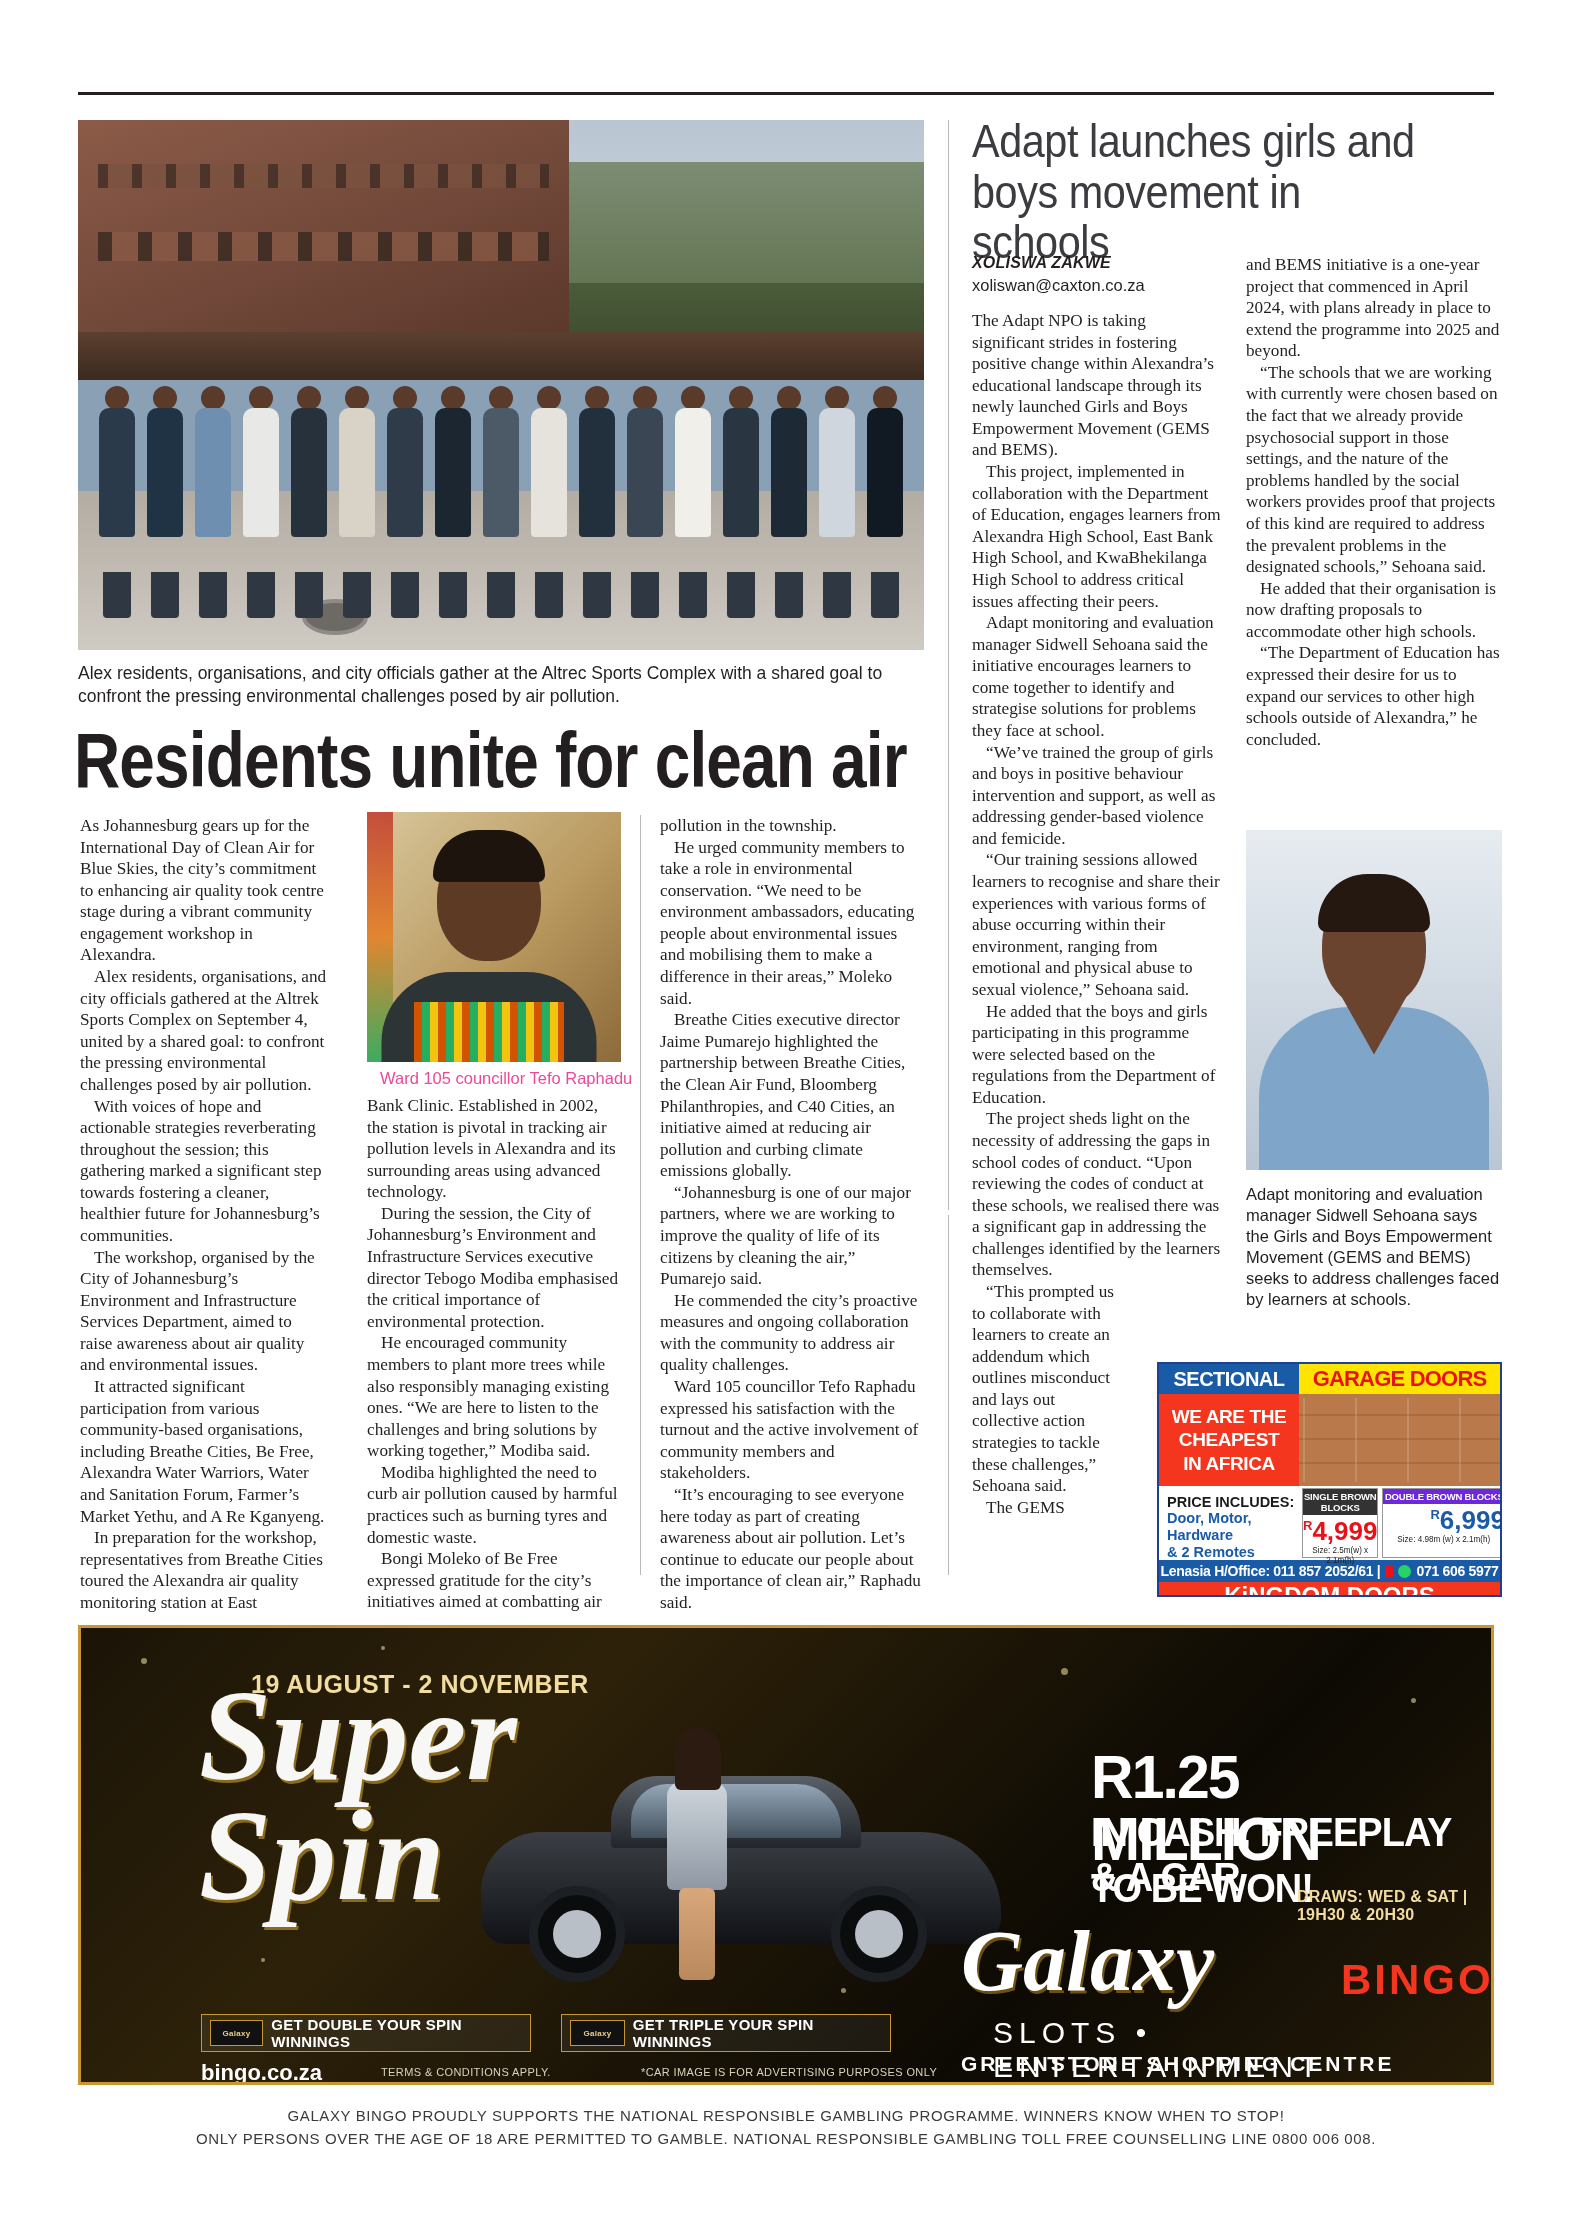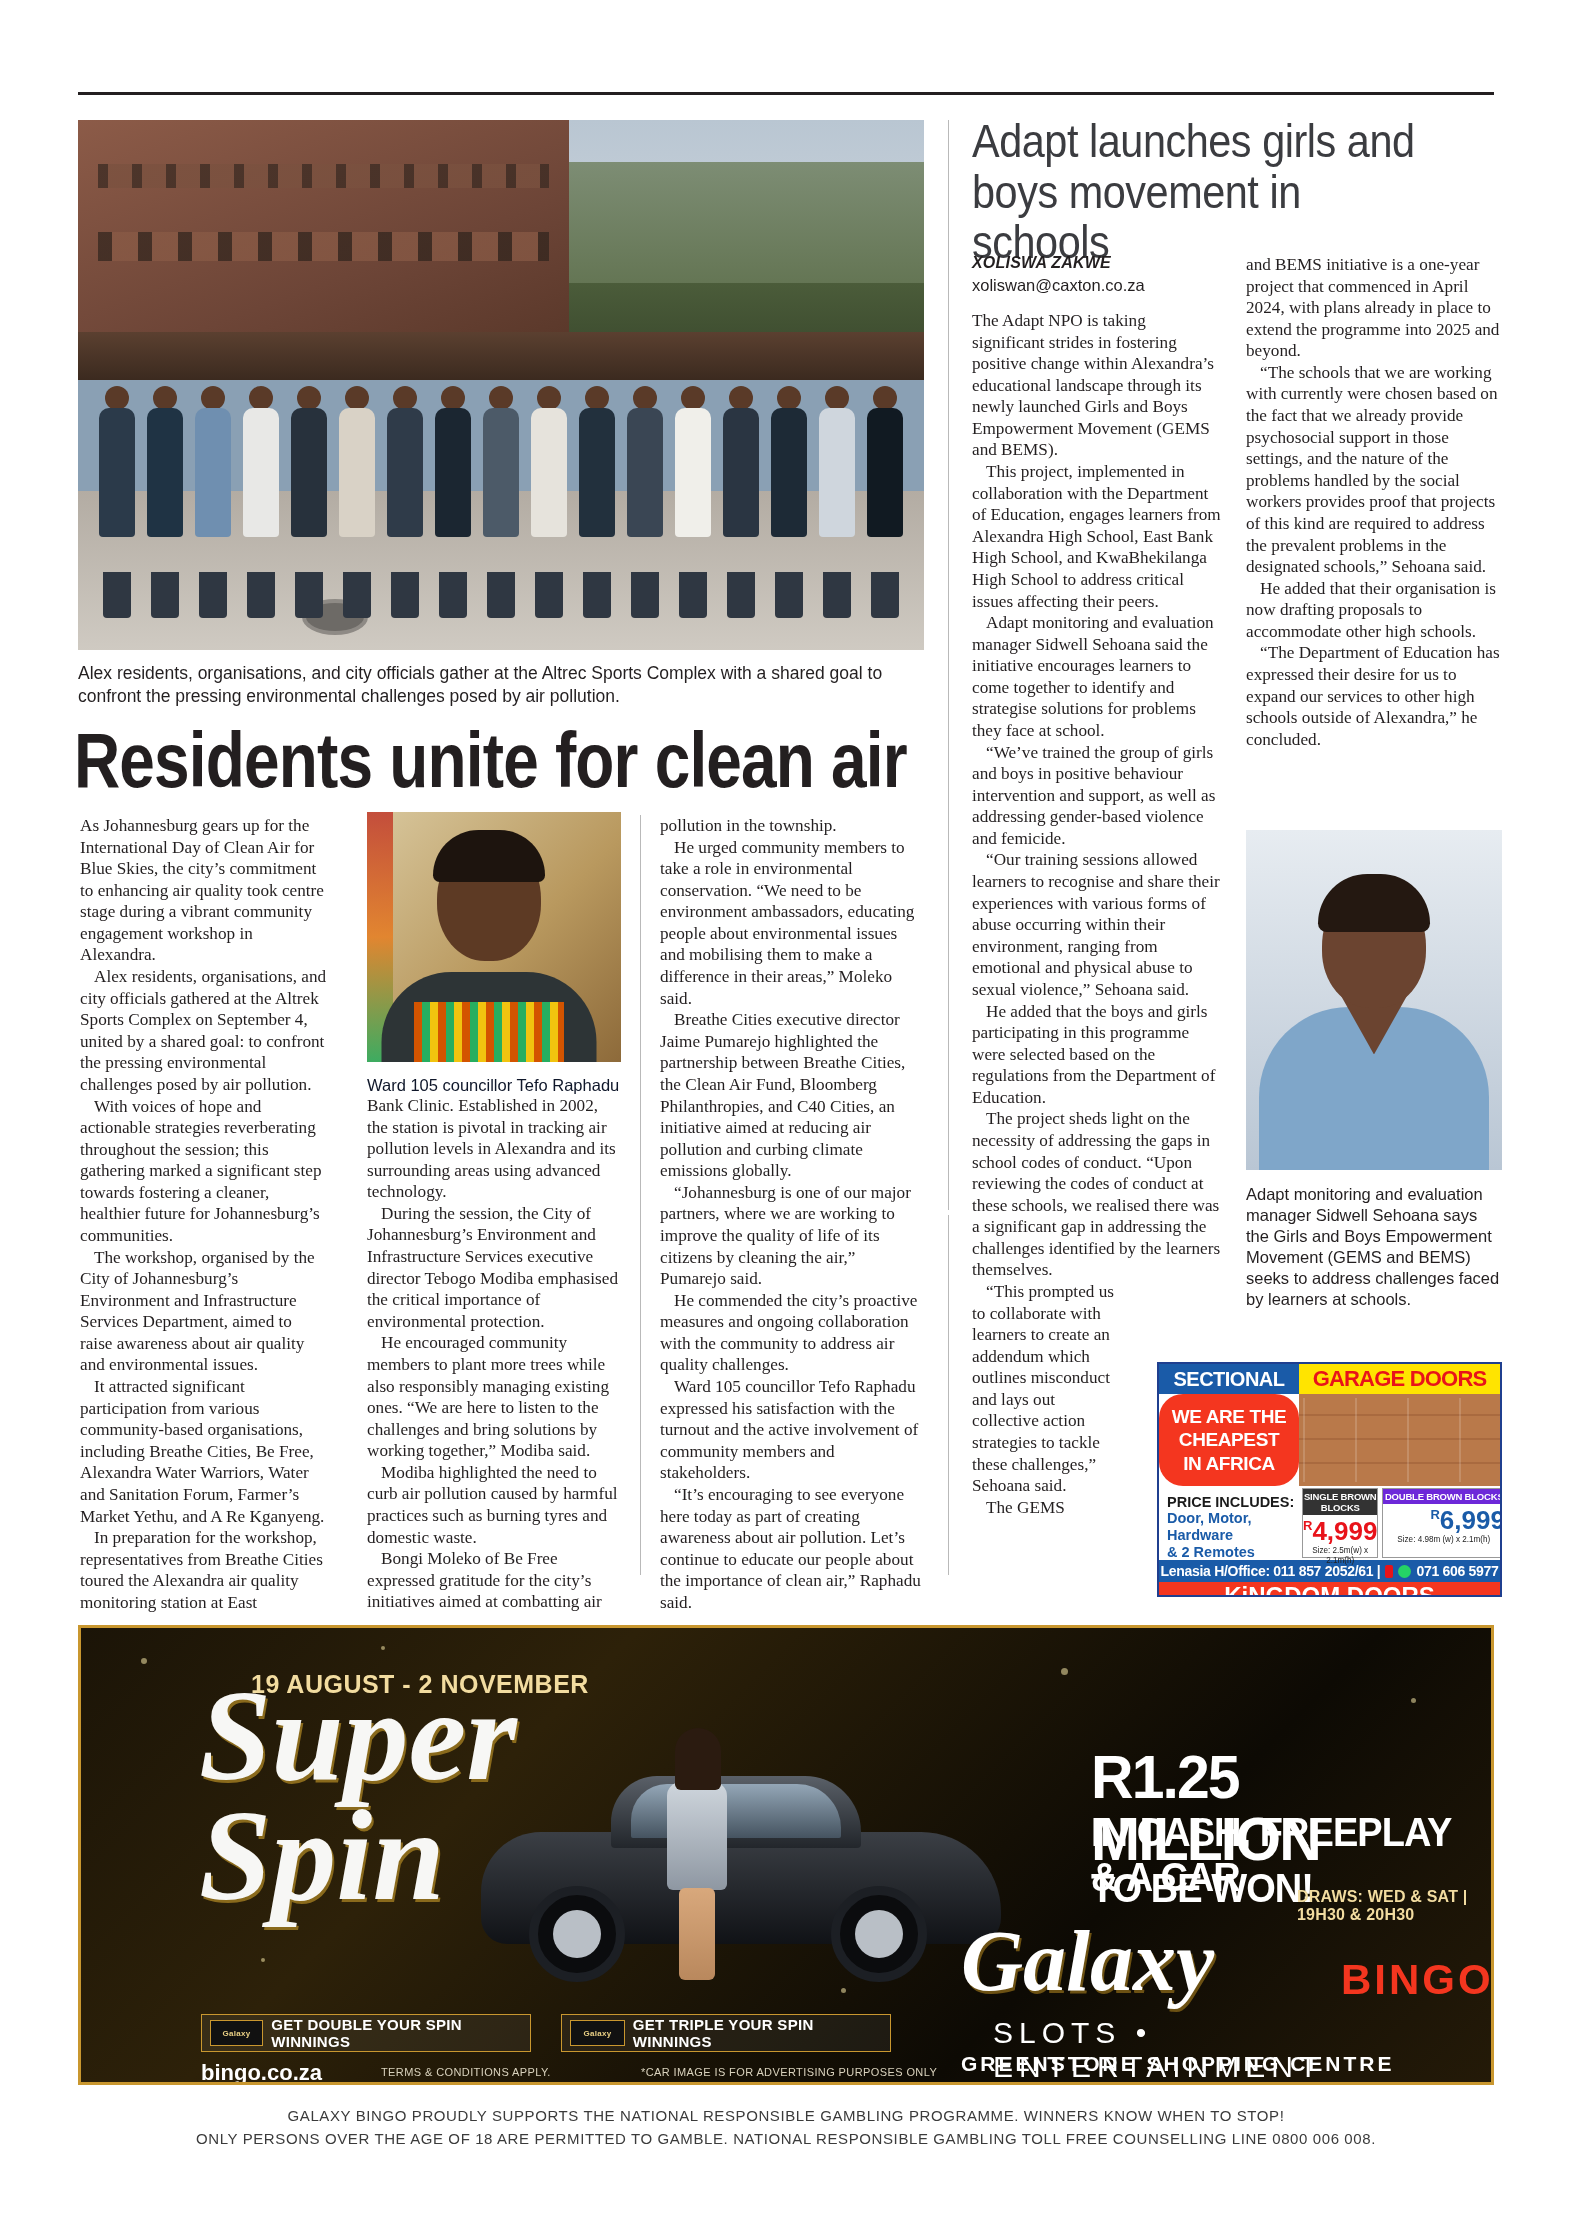--- a/index.html
+++ b/index.html
@@ -152,42 +152,42 @@
     background:linear-gradient(180deg,#c0392b,#e67e22 50%,#27ae60);opacity:.85;}
   .rp-head{position:absolute;left:48%;top:10%;transform:translateX(-50%);
     width:104px;height:124px;border-radius:50% 50% 46% 46%;background:#5d3a24;}
   .rp-hair{position:absolute;left:48%;top:7%;transform:translateX(-50%);
     width:112px;height:52px;border-radius:56px 56px 8px 8px;background:#1d140e;}
   .rp-body{position:absolute;left:48%;bottom:0;transform:translateX(-50%);
     width:215px;height:36%;border-radius:70px 70px 0 0;background:#2d3436;}
   .rp-shirt{position:absolute;left:48%;bottom:0;transform:translateX(-50%);
     width:150px;height:24%;background:repeating-linear-gradient(90deg,#d35400 0 8px,#27ae60 8px 16px,#f1c40f 16px 24px);}
   .raphadu-caption {
-    position:absolute; left:367px; top:1068px; width:254px;
-    font-family:"Liberation Sans", sans-serif;
-    font-size:16.5px; line-height:1.27; color:#0f172a;margin-top:7px;
+    position:absolute; left:380px; top:1068px; width:254px;
+    font-family:"Liberation Sans", sans-serif;
+    font-size:16.5px; line-height:1.27; color:#ec4899;
   }
 
   
   .garage-ad {
     position:absolute; left:1157px; top:1362px; width:345px; height:235px;
     border:2px solid #1f3f8f; background:#fff;
     font-family:"Liberation Sans", sans-serif; overflow:hidden;
   }
   .ga-row1 { display:flex; height:30px; }
   .ga-sectional { flex:0 0 140px; background:#1a5ba8; color:#fff;
     font-weight:700; font-size:20px; display:flex; align-items:center;
     justify-content:center; letter-spacing:-0.5px;}
   .ga-garage { flex:1; background:#ffe400; color:#e8131a;
     font-weight:700; font-size:22px; display:flex; align-items:center;
     justify-content:center; letter-spacing:-0.8px;}
   .ga-row2 { display:flex; height:92px; }
   .ga-cheap { flex:0 0 140px; background:#f4361f; color:#fff;
     display:flex; flex-direction:column; align-items:center; justify-content:center;
-    font-weight:700; font-size:19px; line-height:1.22; letter-spacing:-0.4px;border-radius:24px;}
+    font-weight:700; font-size:19px; line-height:1.22; letter-spacing:-0.4px;}
   .ga-door { flex:1; background:
      repeating-linear-gradient(0deg,#b9794a 0 22px,#a96a3f 22px 24px),
      linear-gradient(90deg,#c08a58,#a8703f);
     position:relative;}
   .ga-door:after{content:"";position:absolute;inset:4px;
     background:repeating-linear-gradient(90deg, rgba(255,255,255,.16) 0 2px, transparent 2px 52px);}
   .ga-row3 { display:flex; height:74px; background:#fff; }
   .ga-price-text { flex:0 0 140px; padding:8px 0 0 8px; }
   .ga-pi-title { font-weight:700; font-size:14.5px; color:#1b1b1b; }
   .ga-pi-sub { font-weight:700; font-size:14.5px; color:#1a5ba8; line-height:1.18; }

